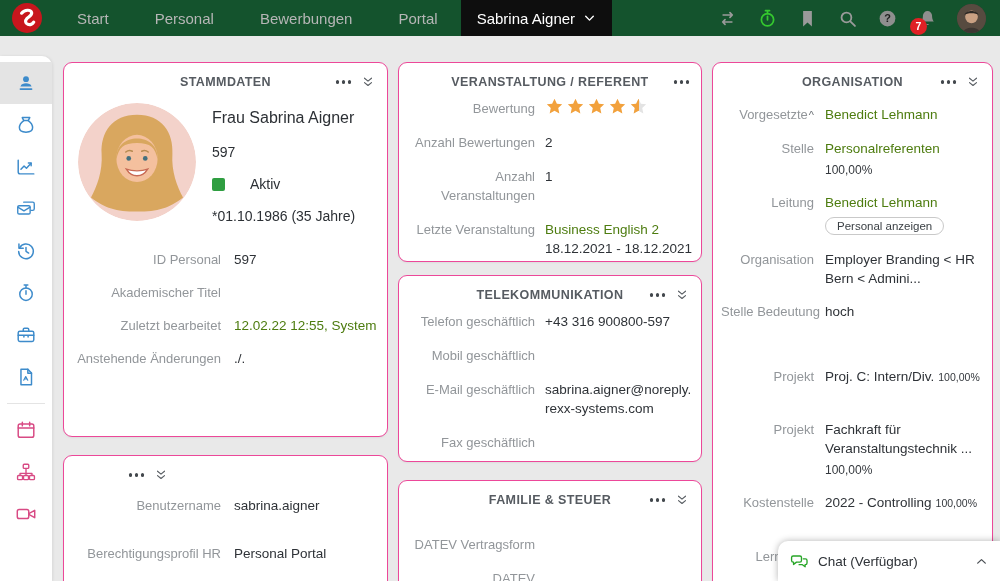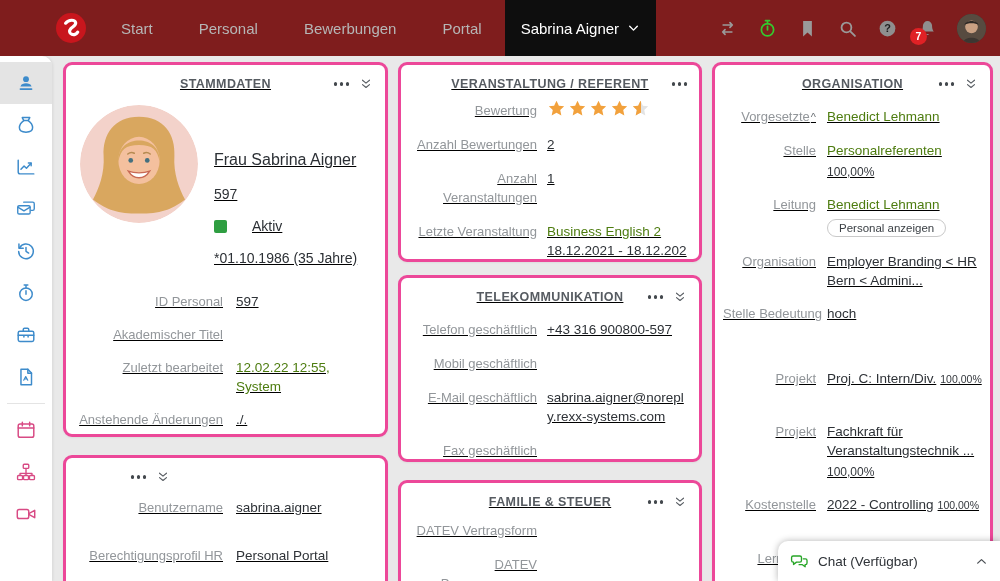--- a/index.html
+++ b/index.html
@@ -1,21 +1,21 @@
 <!DOCTYPE html>
 <html><head>
 <meta charset="utf-8">
 <style>
   * { margin:0; padding:0; box-sizing:border-box; }
   html,body { width:1000px; height:581px; overflow:hidden;
     font-family:"Liberation Sans", sans-serif; background:#e9e9e9; }
 
   
-  .navbar { position:fixed; top:0; left:0; width:1000px; height:56px;
-    background:#7f1d1d; display:flex; align-items:center; z-index:50;padding-left:44px; }
+  .navbar { position:fixed; top:0; left:0; width:1000px; height:36px;
+    background:#14532d; display:flex; align-items:center; z-index:50; }
   .logo-wrap { width:54px; display:flex; justify-content:center; align-items:center; }
   .nav-menu { display:flex; align-items:center; height:100%; }
   .nav-item { color:#b6b6b6; font-size:15px; padding:0 23px; height:100%;
     display:flex; align-items:center; cursor:pointer; }
   .nav-tab-active { background:#0e0e0e; color:#fff; font-size:15px; height:100%;
     display:flex; align-items:center; gap:8px; padding:0 16px; cursor:pointer; }
   .nav-right { margin-left:auto; display:flex; align-items:center; gap:19px; padding-right:14px; }
   .nav-icon { width:21px; height:21px; color:#9a9a9a; position:relative; display:flex; }
   .nav-icon svg { width:100%; height:100%; }
   .badge { position:absolute; left:-7px; bottom:-6px; background:#e02125; color:#fff;
@@ -33,22 +33,22 @@
   .side-item.active { background:#e4e4e4; }
   .side-item.pink { color:#d84a84; }
   .side-divider { border-top:1px solid #e4e4e4; margin:5px 7px; }
 
   
   .main { margin-left:52px; padding:14px 7px 0 11px; display:flex; gap:10px;
     height:533px; margin-top:48px; overflow:hidden; }
   .col { display:flex; flex-direction:column; gap:18px; }
   .col1 { width:325px; } .col2 { width:304px; } .col3 { width:281px; }
 
-  .card { background:#fff; border:3px solid #ec4899; border-radius:9px;
-    box-shadow:0 1px 2px rgba(0,0,0,.05); overflow:hidden; flex-shrink:0;text-decoration:underline; }
+  .card { background:#fff; border:1px solid #ec4899; border-radius:9px;
+    box-shadow:0 1px 2px rgba(0,0,0,.05); overflow:hidden; flex-shrink:0; }
   .card-header { display:flex; align-items:center; padding:12px 12px 8px 12px; }
   .ch-spacer { width:46px; }
   .ch-spacer.sm { width:22px; }
   .card-title { flex:1; text-align:center; font-size:12.5px; font-weight:bold;
     color:#565b61; letter-spacing:.4px; white-space:nowrap; }
   .ch-icons { width:46px; display:flex; justify-content:flex-end; gap:10px; align-items:center; }
   .ch-icons.sm { width:22px; }
   .dots { color:#43484d; display:flex; gap:2.5px; cursor:pointer; padding:3px 0; }
   .dots i { width:3.5px; height:3.5px; background:#43484d; border-radius:50%; display:block; }
   .chev2 { color:#5a5f64; cursor:pointer; display:flex; }
@@ -58,21 +58,21 @@
   .val { color:#2e3237; font-size:13.5px; min-height:19px; }
   a.link { color:#4d7c0f; text-decoration:none; cursor:pointer; }
 
   
   .row1 { display:flex; margin-bottom:14px; padding:0 10px 0 12px; }
   .row1 .lbl { width:158px; padding-right:13px; flex-shrink:0; line-height:19px; }
   .row1 .val { flex:1; line-height:19px; }
 
   .person-block { display:flex; padding:6px 12px 4px 14px; }
   .photo { width:118px; height:118px; border-radius:50%; overflow:hidden; flex-shrink:0; }
-  .person-info { margin-left:16px; padding-top:6px;margin-top:40px; }
+  .person-info { margin-left:16px; padding-top:6px; }
   .p-name { font-size:16px; color:#2c3035; margin-bottom:17px; }
   .p-id { font-size:14px; color:#2c3035; margin-bottom:16px; }
   .p-status { display:flex; align-items:center; gap:25px; font-size:14px; color:#2c3035; margin-bottom:16px; }
   .status-square { width:13px; height:13px; background:#2f9e41; border-radius:2px; }
   .p-birth { font-size:14px; color:#2c3035; }
   .stamm-rows { margin-top:22px; }
 
   
   .row2 { display:flex; margin-bottom:15px; padding:0 8px 0 6px; }
   .row2 .lbl { width:140px; padding-right:10px; flex-shrink:0; line-height:19px; }
@@ -417,21 +417,21 @@
               <i></i>
               <i></i>
             </span>
           <span class="chev2">
             <svg viewBox="0 0 24 24" fill="none" stroke="currentColor" stroke-width="2" stroke-linecap="round" stroke-linejoin="round">
                 <path d="M6 5.5l6 5 6-5M6 13l6 5 6-5"></path>
               </svg>
           </span>
         </span>
       </div>
-      <div class="row2" style="margin-top:8px">
+      <div class="row2" style="margin-top:2px">
         <span class="lbl">Telefon geschäftlich</span>
         <span class="val">+43 316 900800-597</span>
       </div>
       <div class="row2">
         <span class="lbl">Mobil geschäftlich</span>
         <span class="val"></span>
       </div>
       <div class="row2">
         <span class="lbl">E-Mail geschäftlich</span>
         <span class="val">sabrina.aigner@noreply.rexx-systems.com</span>
@@ -452,21 +452,21 @@
               <i></i>
               <i></i>
             </span>
           <span class="chev2">
             <svg viewBox="0 0 24 24" fill="none" stroke="currentColor" stroke-width="2" stroke-linecap="round" stroke-linejoin="round">
                 <path d="M6 5.5l6 5 6-5M6 13l6 5 6-5"></path>
               </svg>
           </span>
         </span>
       </div>
-      <div class="row2" style="margin-top:4px">
+      <div class="row2" style="margin-top:20px">
         <span class="lbl">DATEV Vertragsform</span>
         <span class="val"></span>
       </div>
       <div class="row2">
         <span class="lbl">DATEV Personengruppe</span>
         <span class="val"></span>
       </div>
     </div>
   </div>
 

